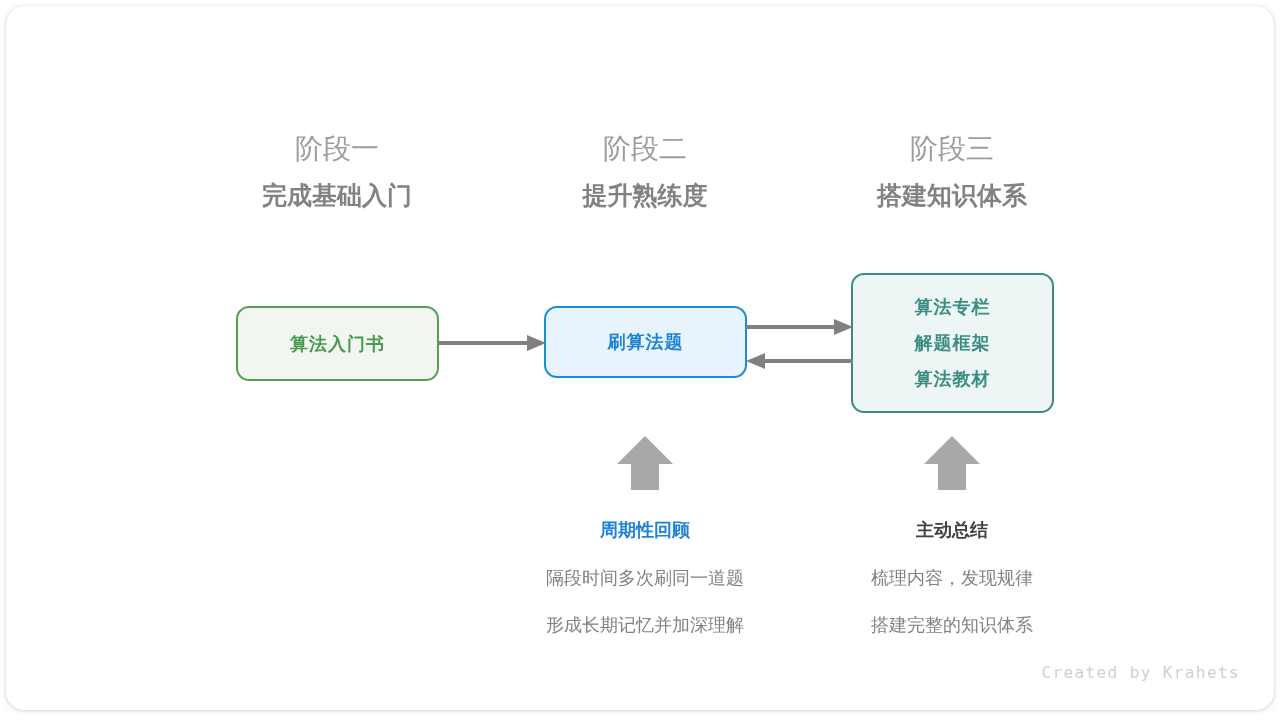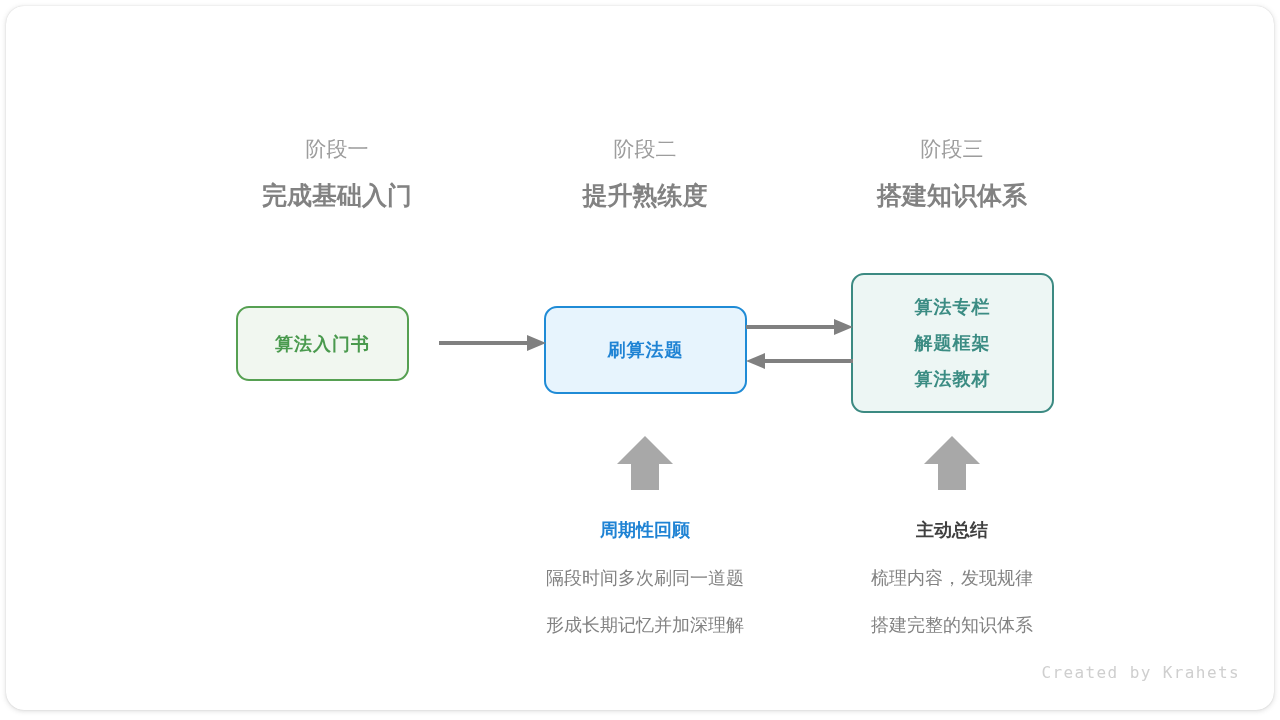--- a/index.html
+++ b/index.html
@@ -25,21 +25,21 @@
     overflow: hidden;
   }
 
   
   .stage {
     position: absolute;
     text-align: center;
     width: 260px;
   }
   .stage-sub {
-    font-size: 21px;
+    font-size: 28px;
     color: #9d9d9d;
     line-height: 30px;
     white-space: nowrap;
   }
   .stage-title {
     font-size: 25px;
     font-weight: bold;
     color: #828282;
     line-height: 30px;
     margin-top: 16px;
@@ -58,27 +58,27 @@
     border-style: solid;
     display: flex;
     flex-direction: column;
     align-items: center;
     justify-content: center;
     font-weight: bold;
     font-size: 18px;
     letter-spacing: 1px;
   }
   #node-book {
-    left: 230px; top: 300px; width: 173px; height: 75px;
+    left: 230px; top: 300px; width: 203px; height: 75px;
     background: #f1f7f0;
     border-color: #56a052;
     color: #4a9a4e;
   }
   #node-practice {
-    left: 538px; top: 300px; width: 203px; height: 88px;
+    left: 538px; top: 300px; width: 203px; height: 72px;
     background: #e7f4fd;
     border-color: #1f8bd6;
     color: #1f83d4;
   }
   #node-resources {
     left: 845px; top: 267px; width: 203px; height: 140px;
     background: #edf6f4;
     border-color: #3c8a82;
     color: #3b8c83;
   }

